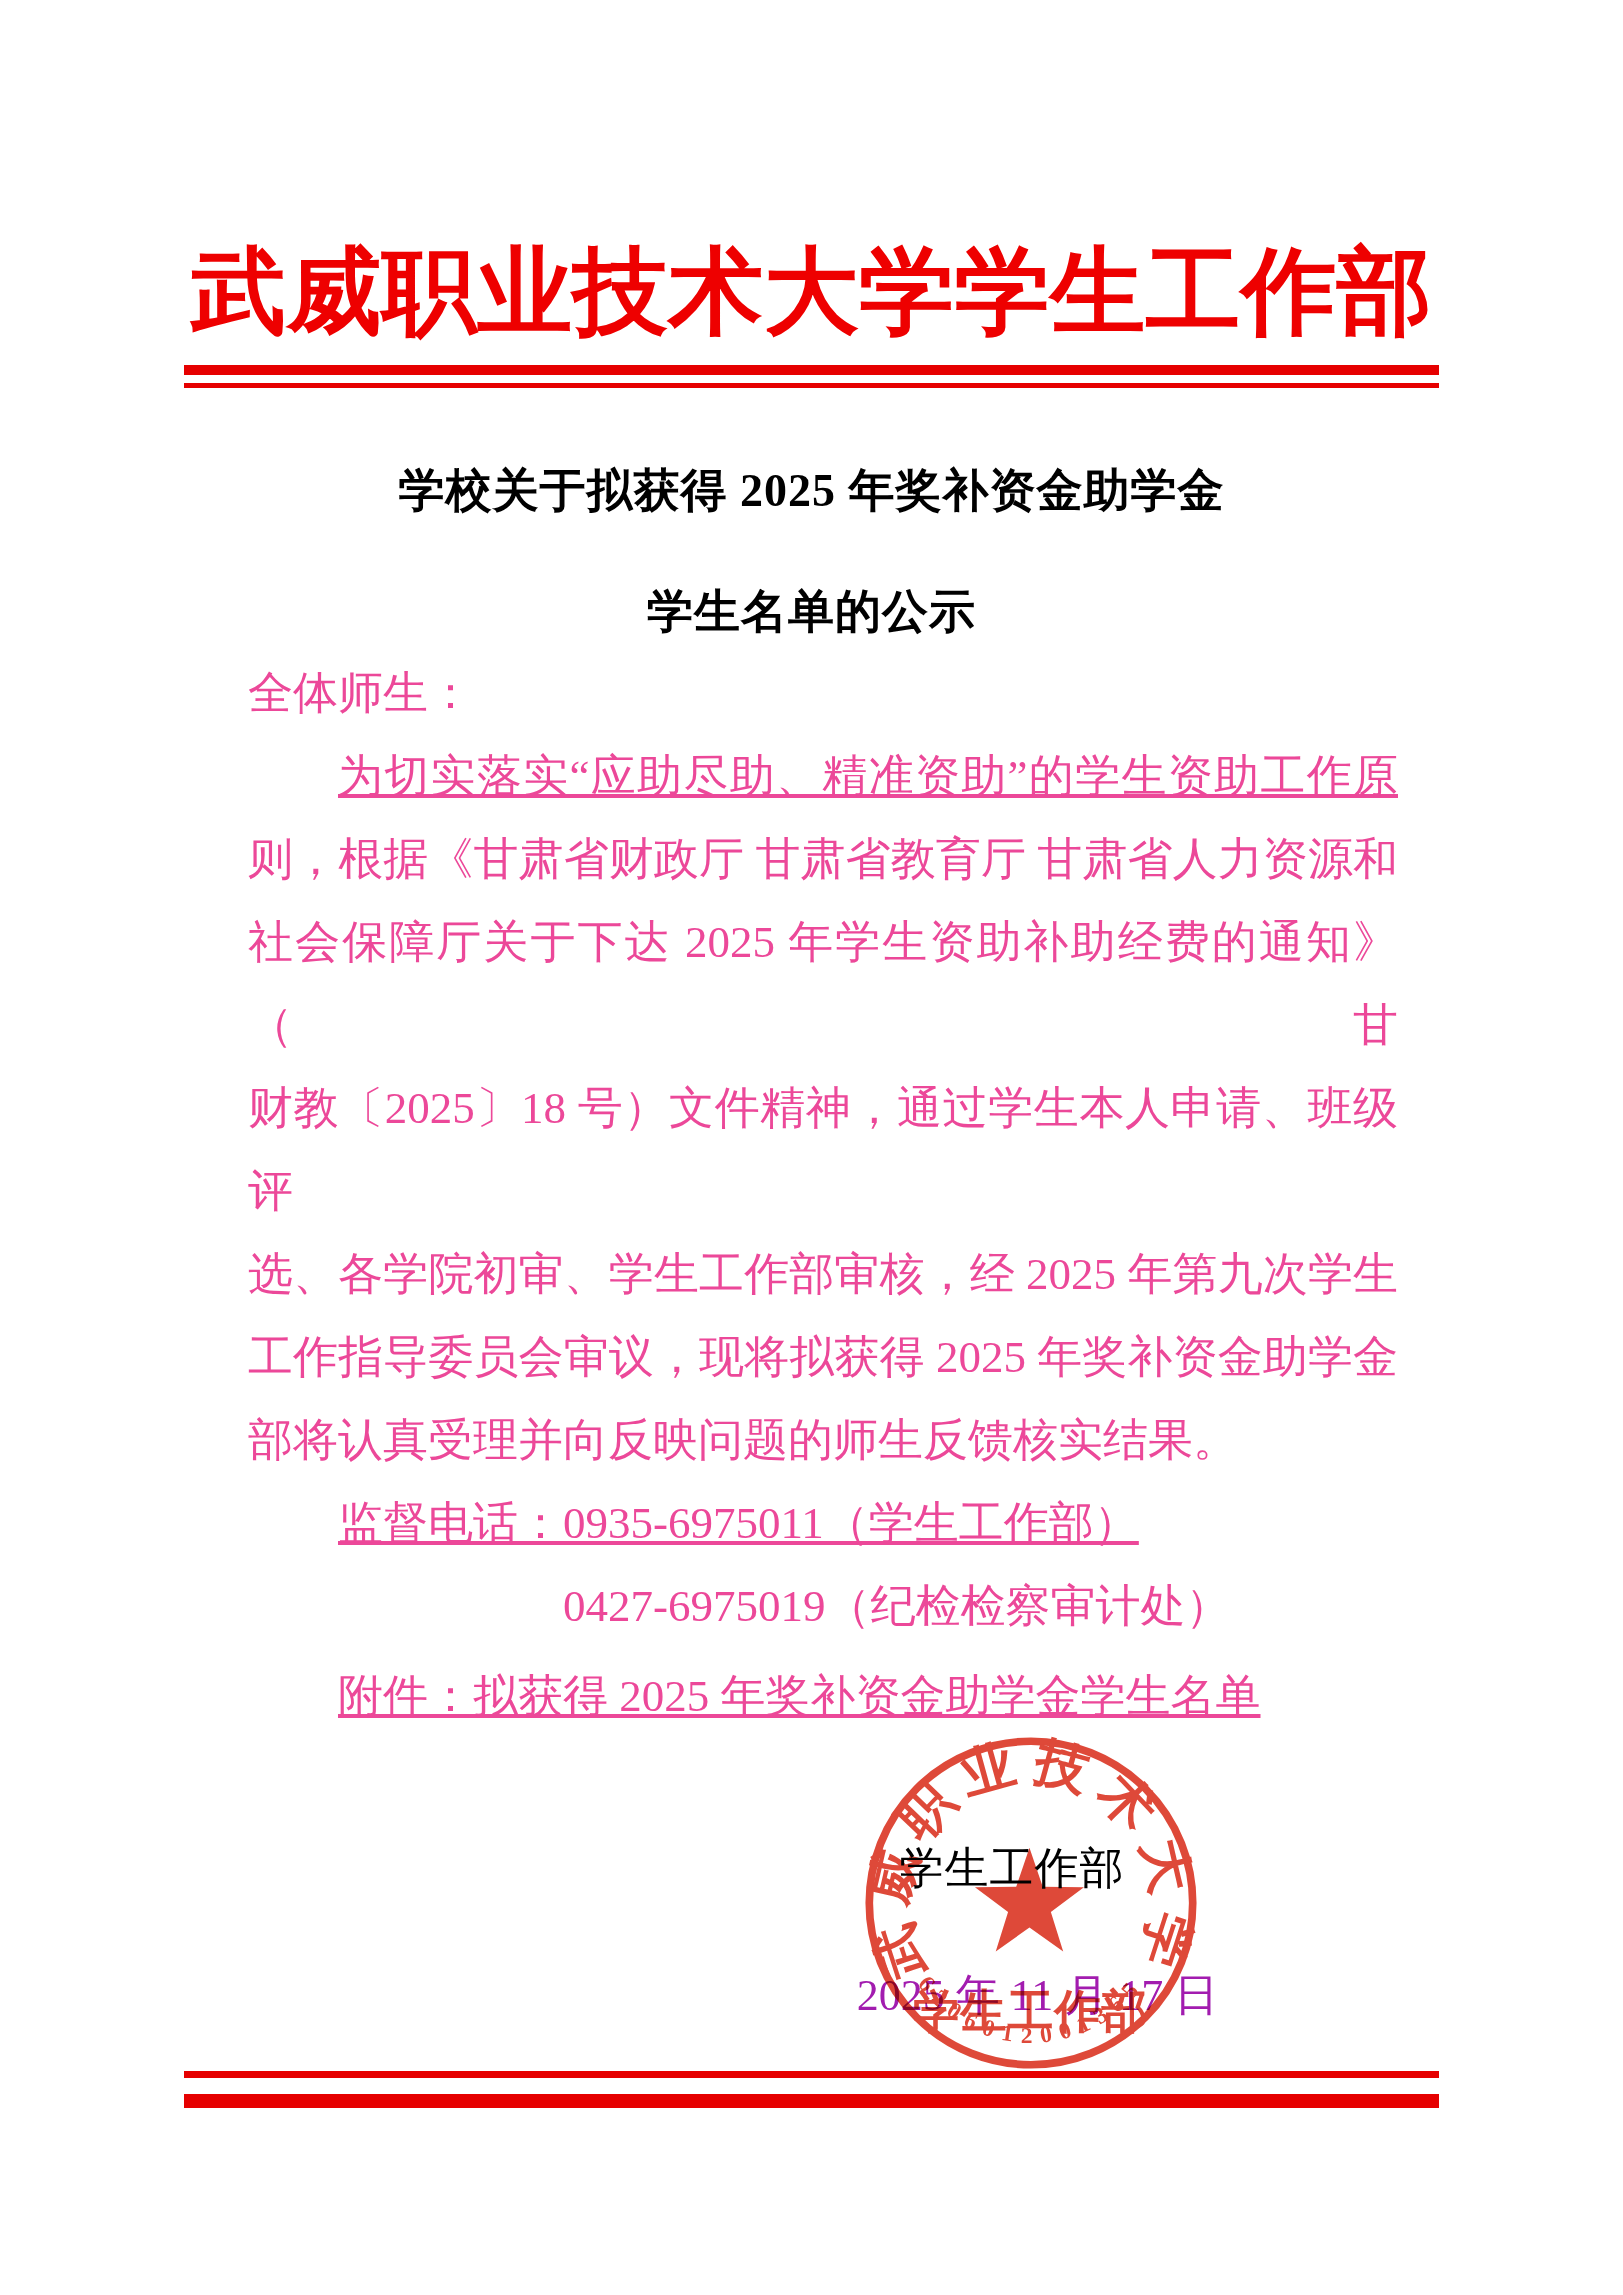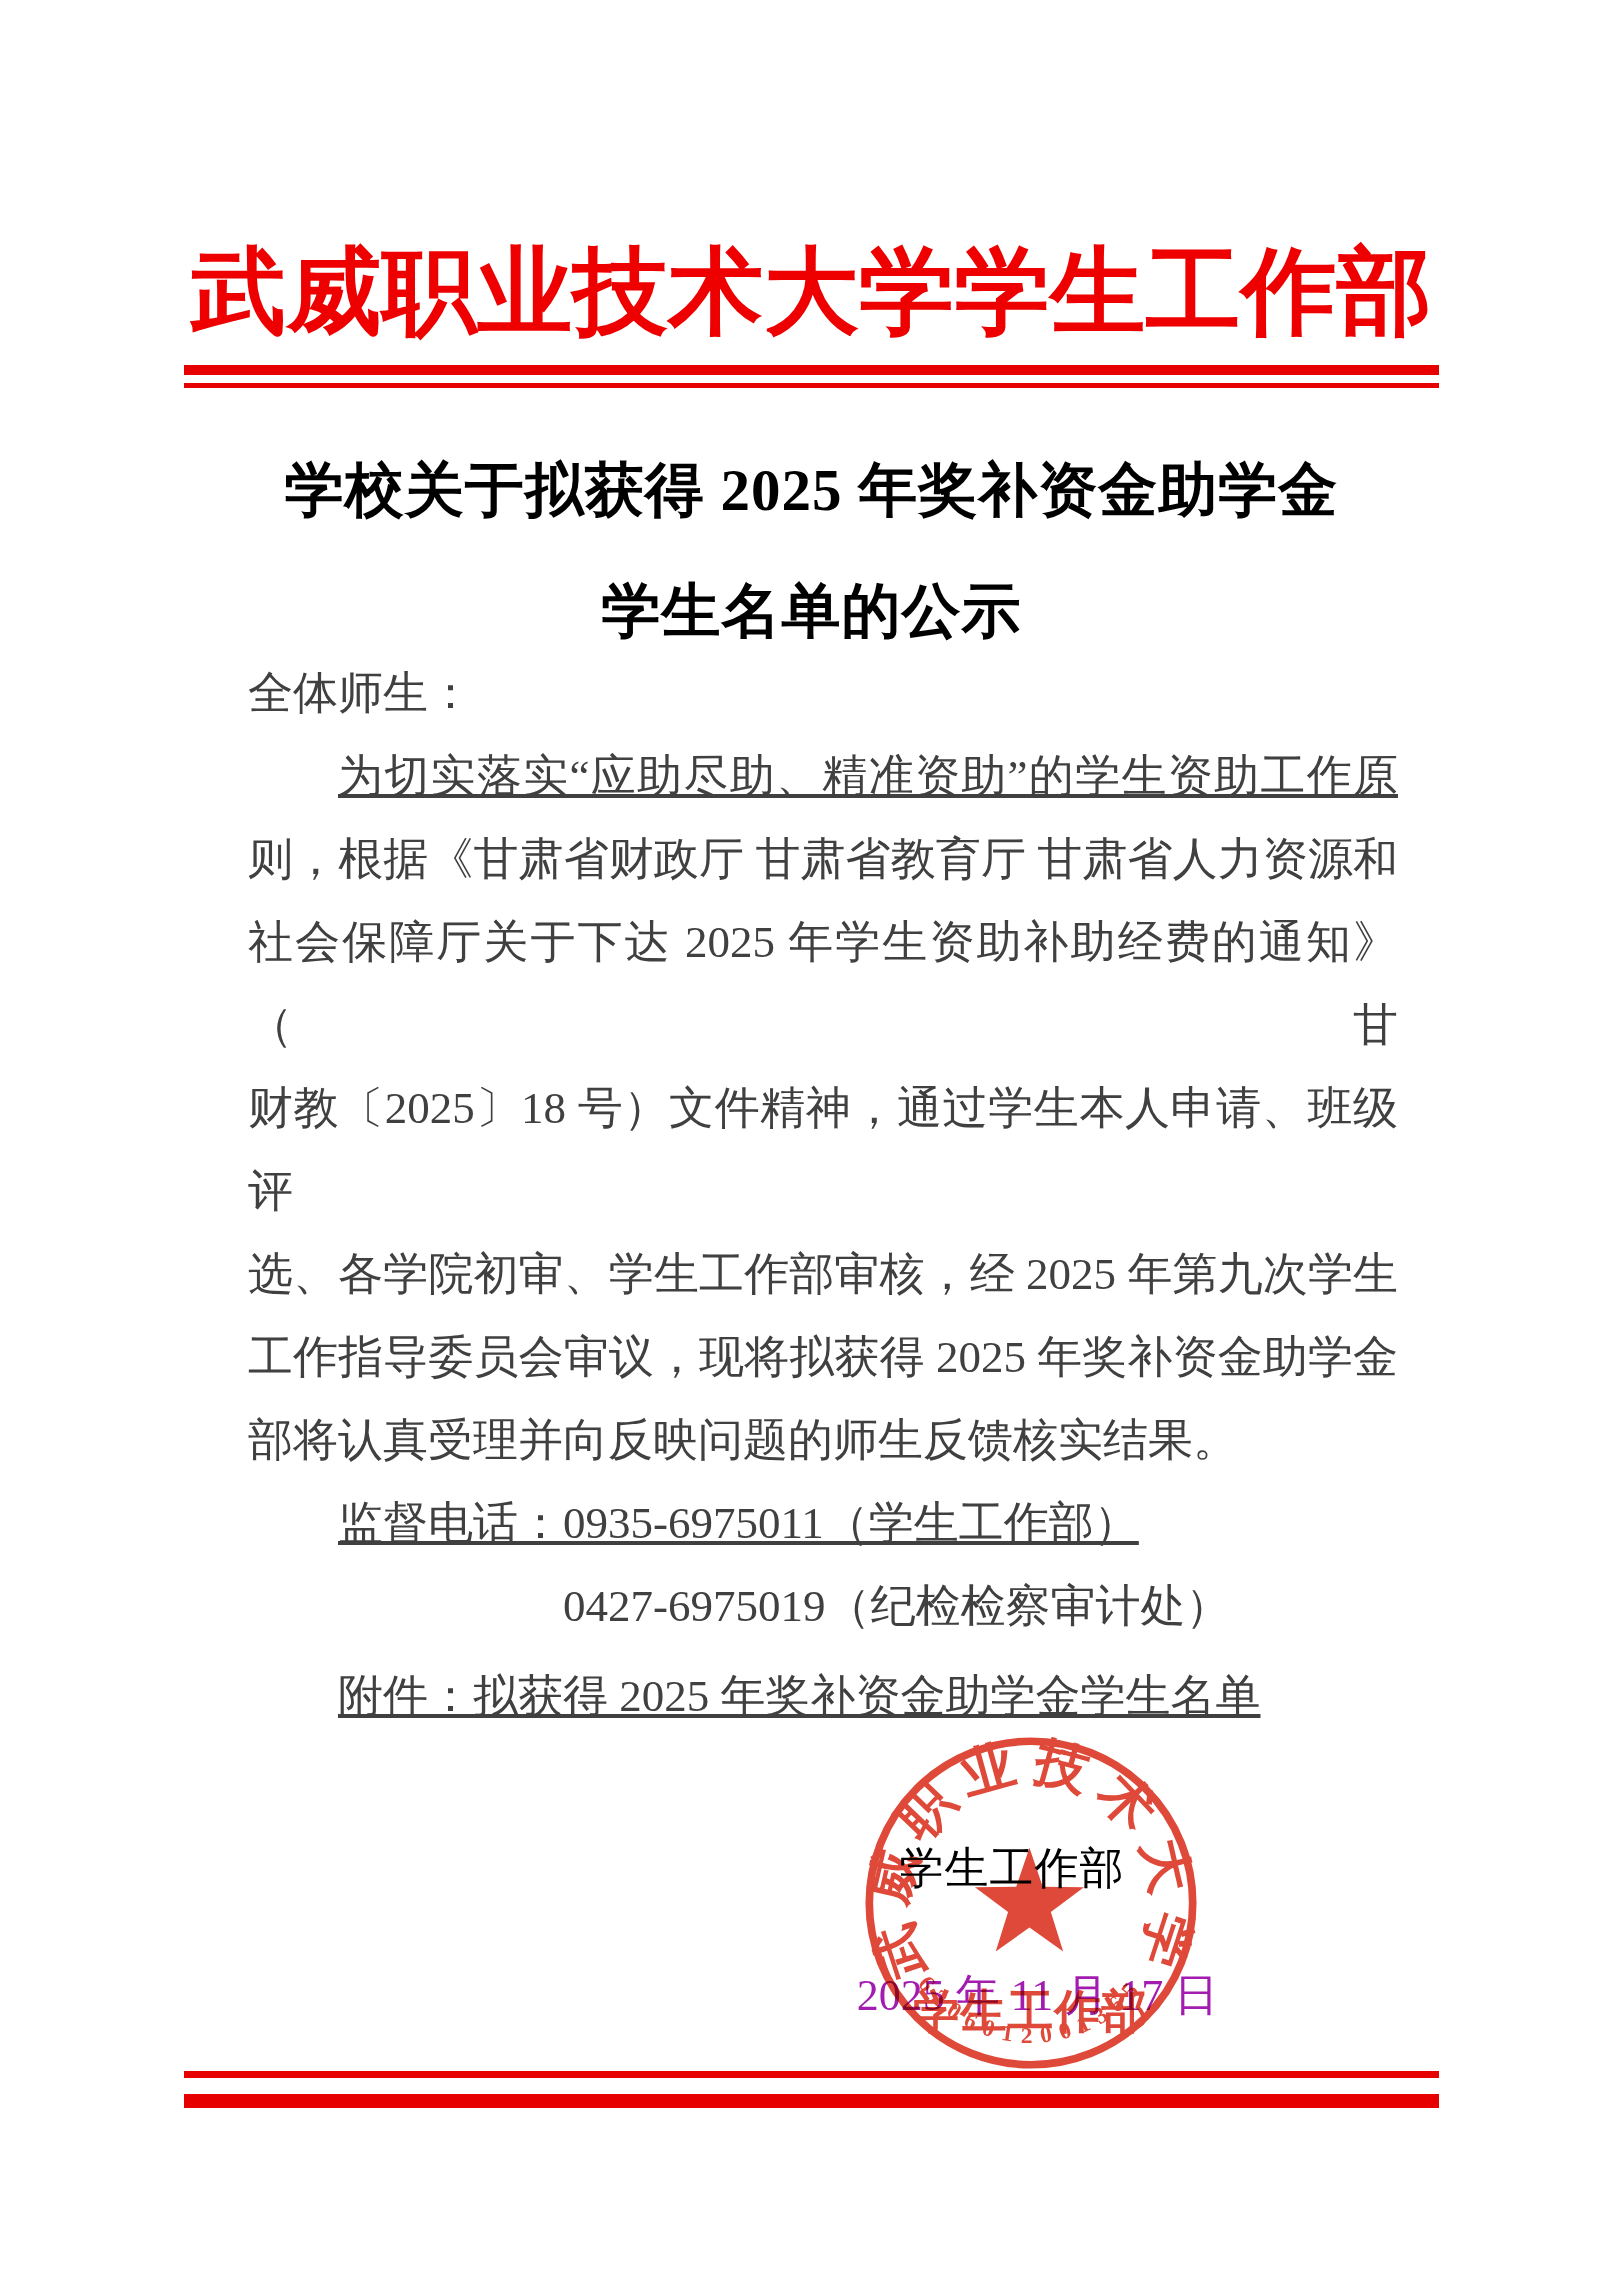--- a/index.html
+++ b/index.html
@@ -15,27 +15,27 @@
     position:absolute;top:229px;left:0;width:100%;
     text-align:center;font-size:95px;font-weight:bold;color:#ee0000;
     letter-spacing:0.5px;white-space:nowrap;
   }
   .rule{position:absolute;left:184px;width:1255px;background:#e60000;}
   .rule-top-thick{top:365px;height:9.7px;}
   .rule-top-thin{top:383px;height:4.6px;}
   
   .doc-title{
     position:absolute;top:430px;left:0;width:100%;
-    text-align:center;color:#000;font-size:59px;font-weight:bold;
+    text-align:center;color:#000;font-size:46px;font-weight:bold;
     line-height:121px;letter-spacing:1px;
   }
   
   .content{
     position:absolute;top:652px;left:248px;width:1150px;
-    font-size:45px;line-height:83px;color:#404040;
+    font-size:45px;line-height:83px;color:#ec4899;
   }
   .ln{white-space:nowrap;}
   .fill{white-space:normal;text-align:justify;text-align-last:justify;}
   .ind2{padding-left:90px;text-decoration:underline;}
   .ind2.fill{padding-left:90px;}
   .ind7{padding-left:315px;}
   .gap{margin-top:7.2px;}
   
   .sig-dept{
     position:absolute;top:1839px;left:897px;width:230px;

